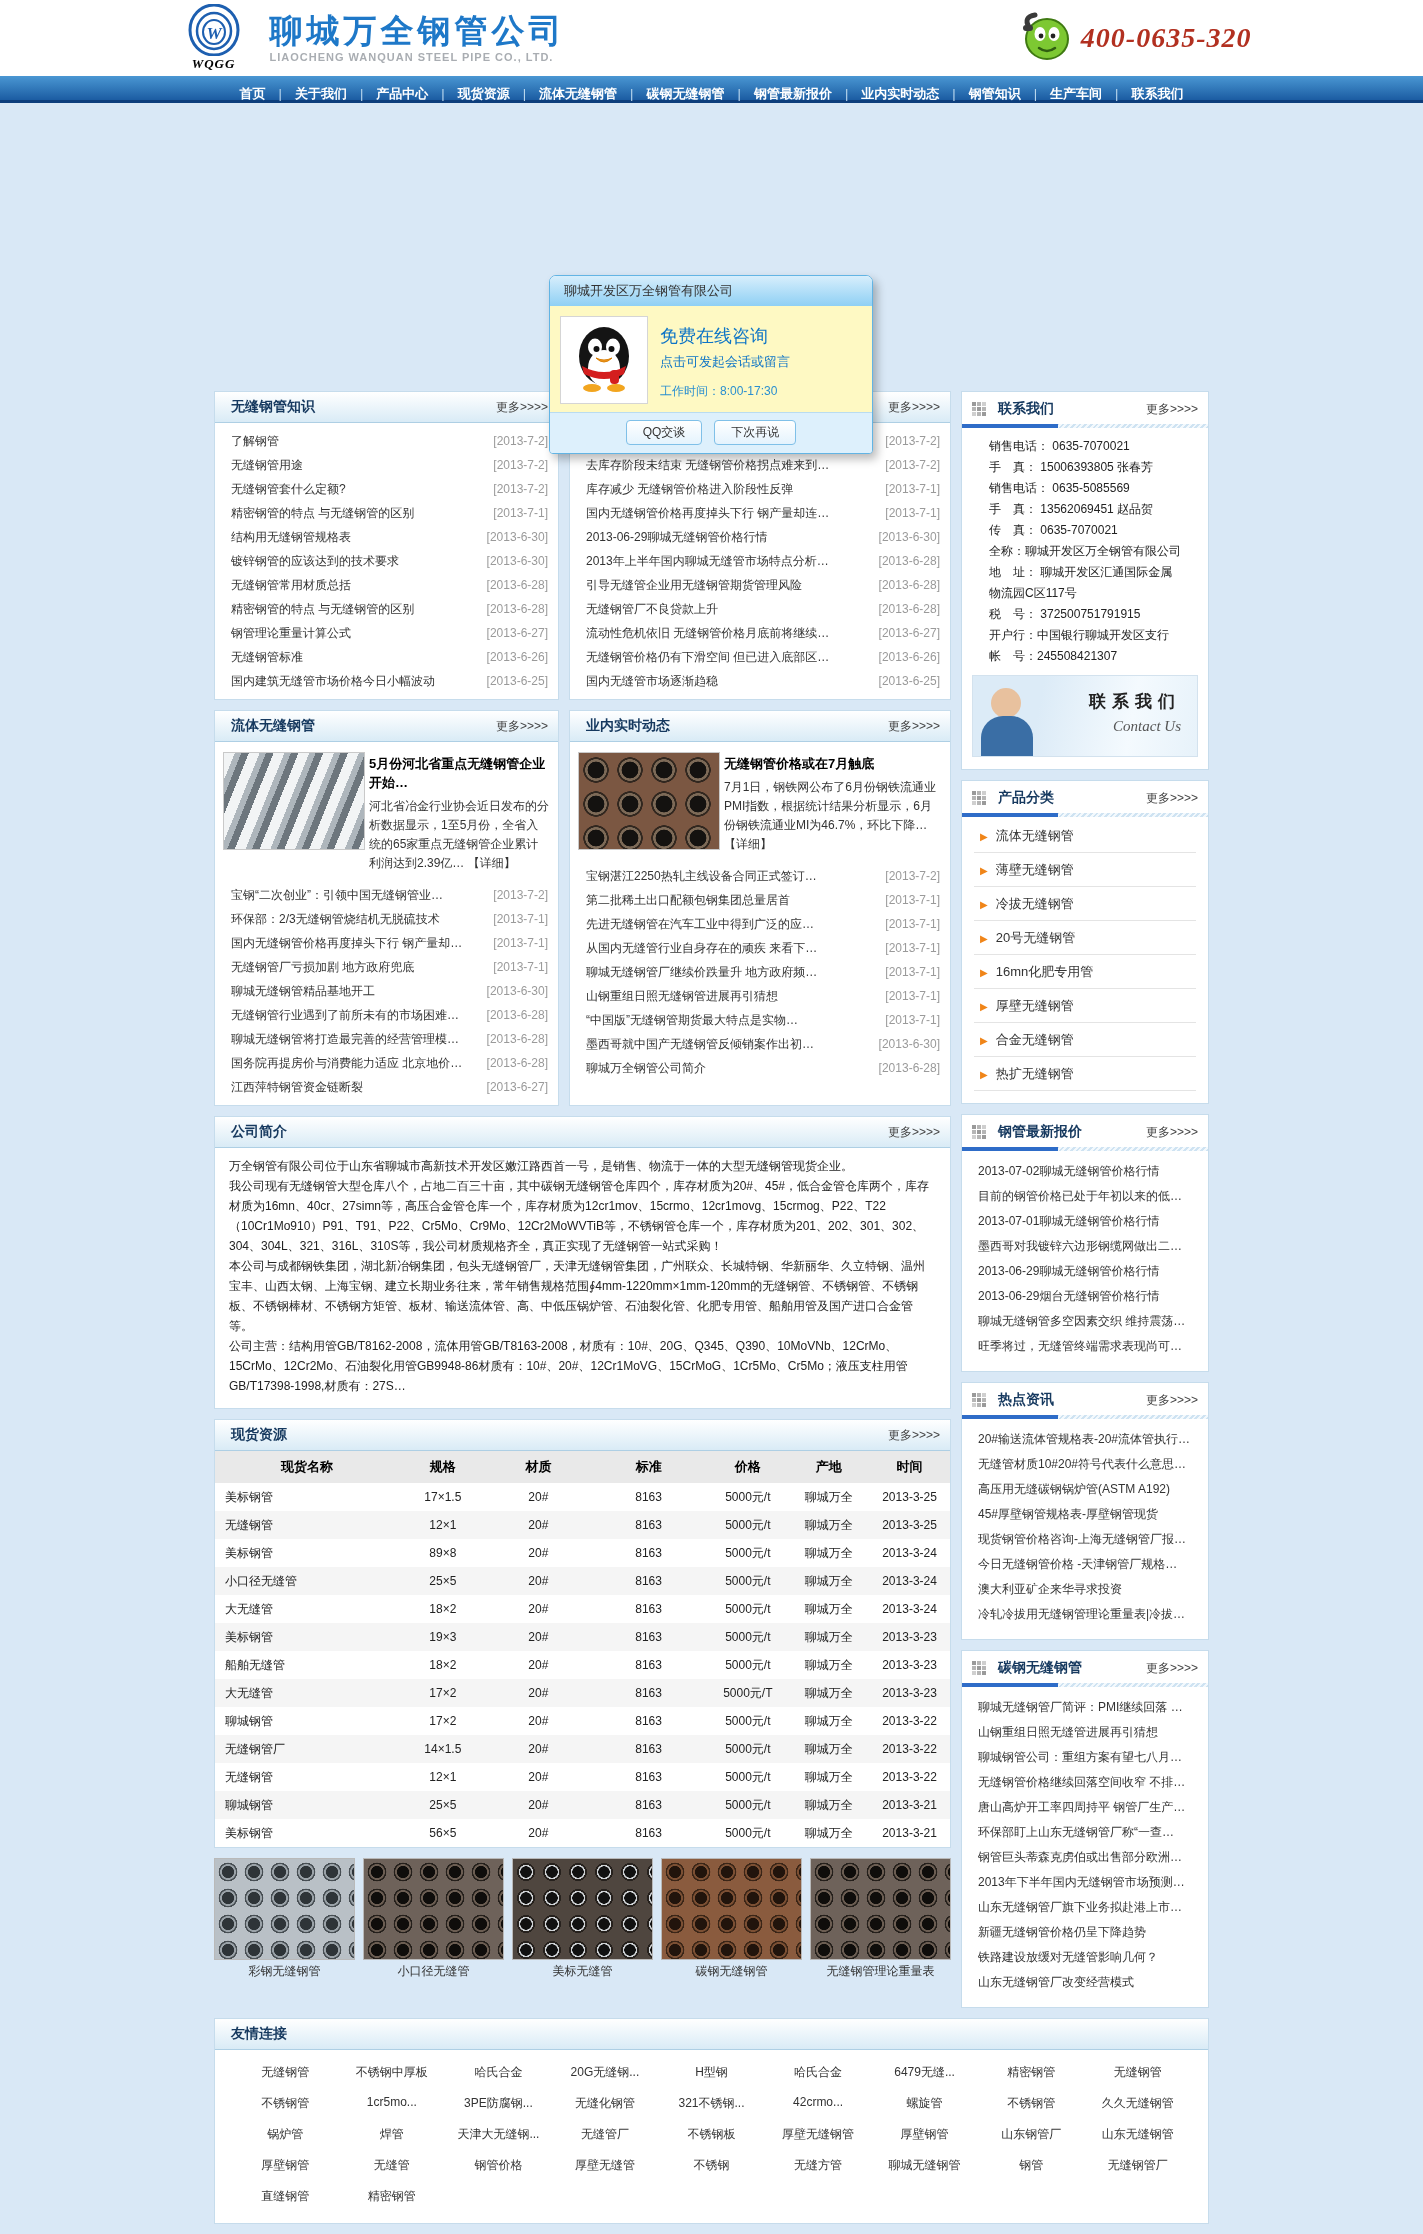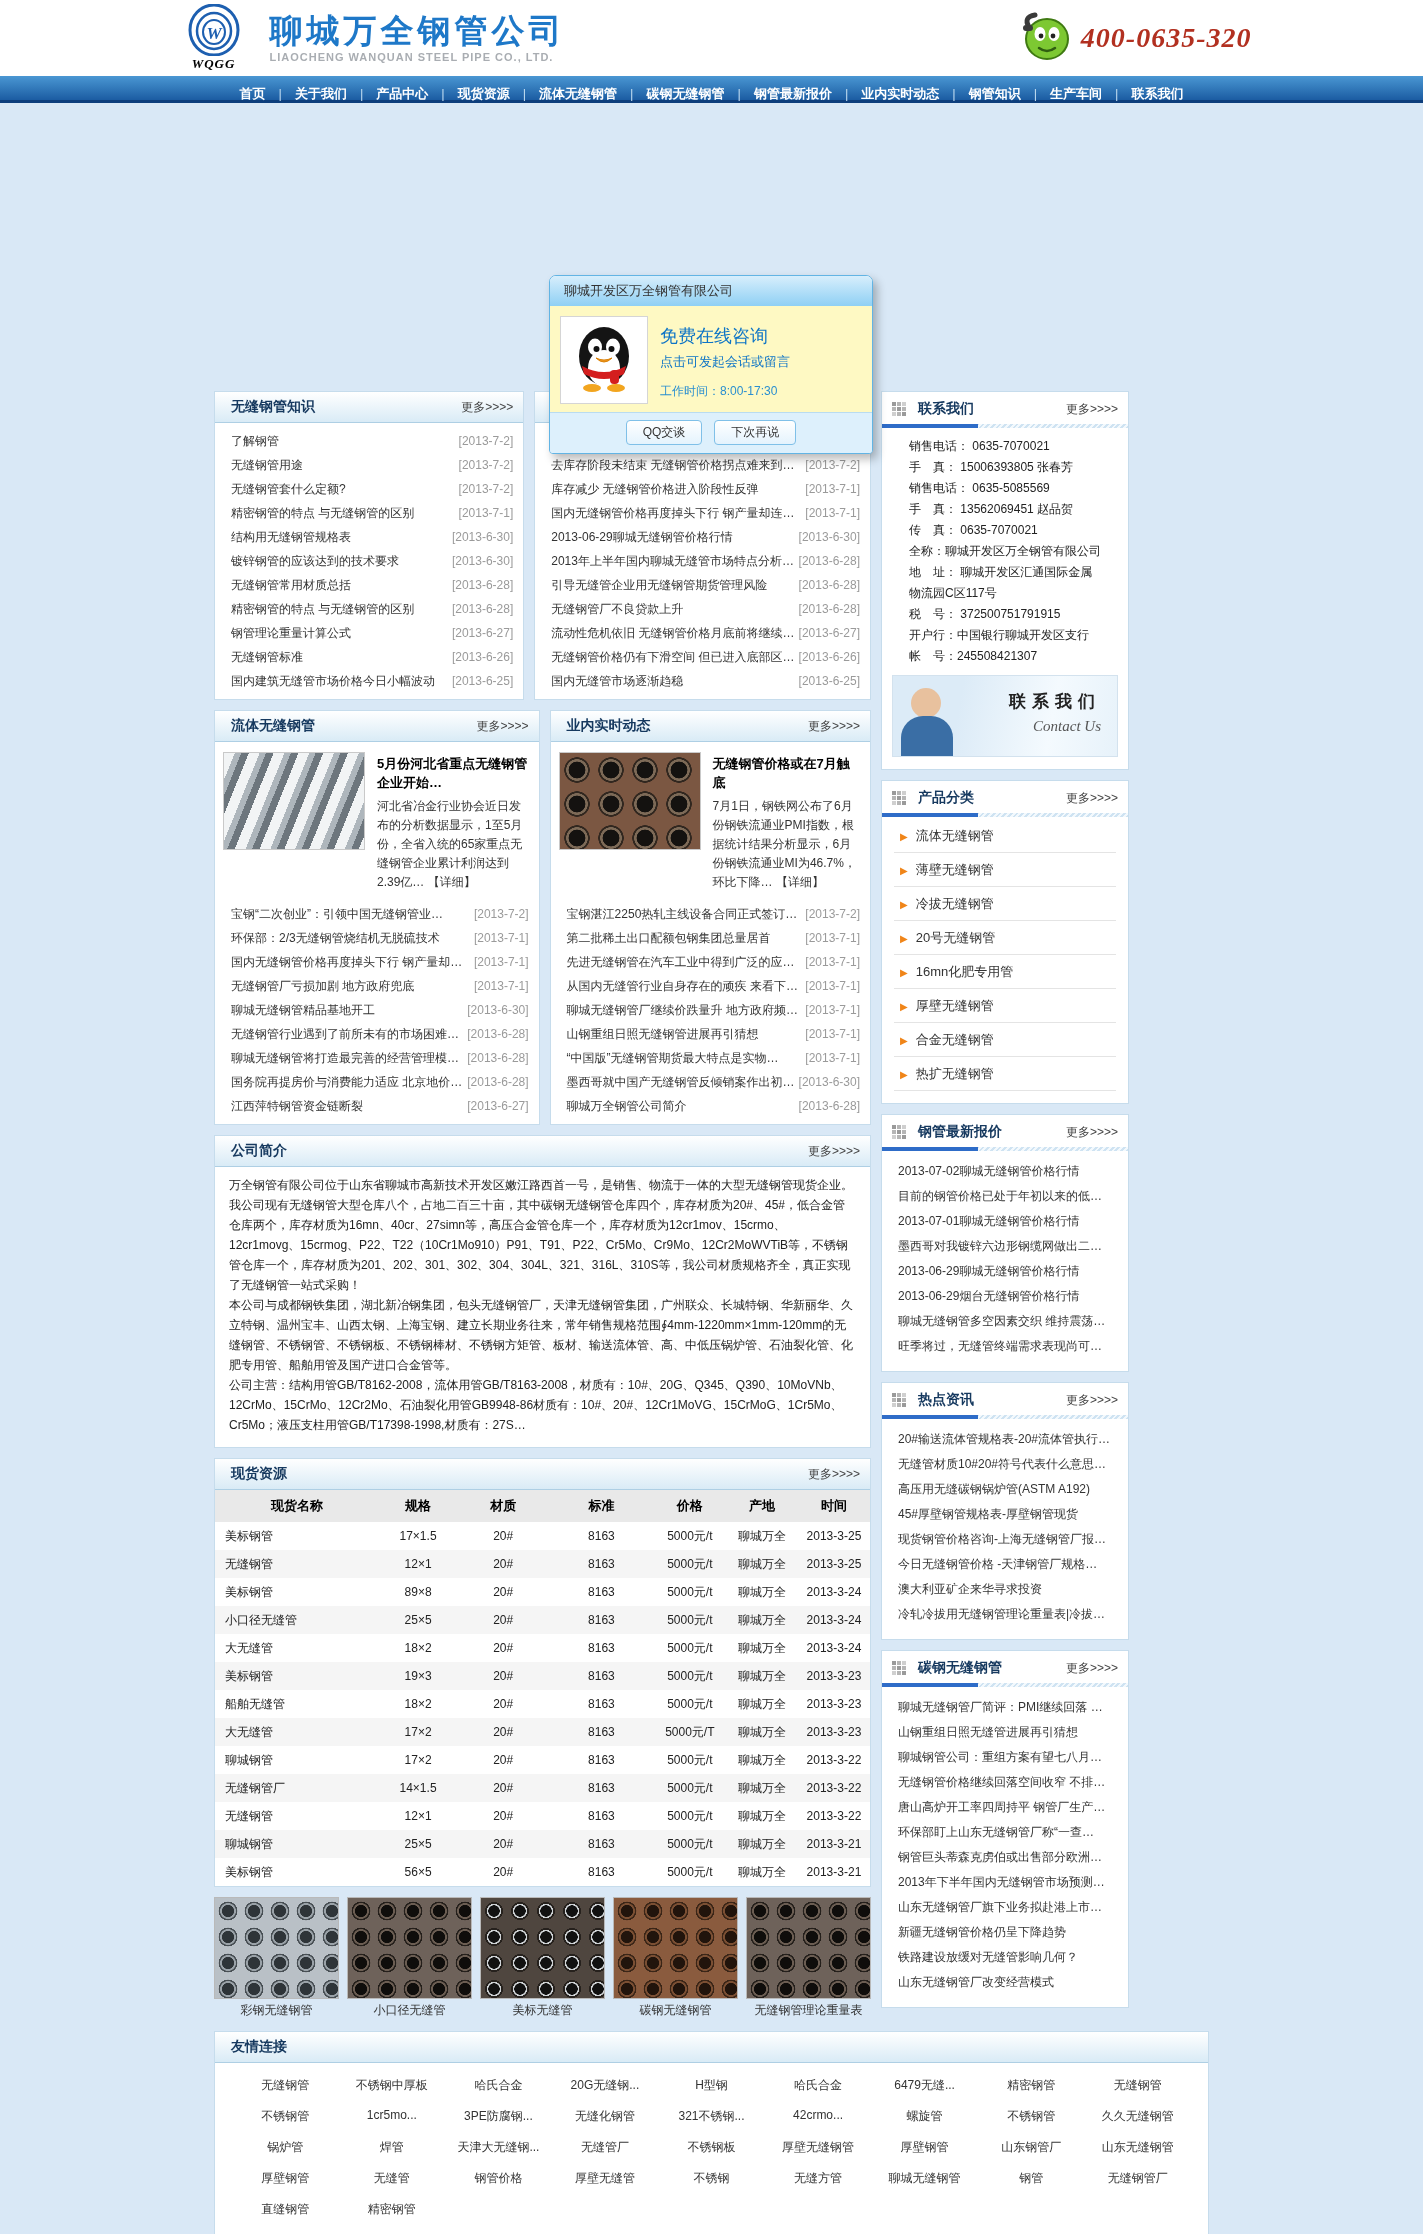--- a/index.html
+++ b/index.html
@@ -19,38 +19,38 @@
 
   
   .nav{height:24px;background:linear-gradient(#4a97d3,#1b5ca2);border-bottom:3px solid #0d3e7c;}
   .nav-inner{width:1020px;margin:0 auto;display:flex;justify-content:center;align-items:center;height:36px;}
   .nav-item{color:#fff;font-size:13px;font-weight:bold;white-space:nowrap;cursor:pointer;}
   .nav-item + .nav-item::before{content:"|";color:#bcd9ef;font-weight:normal;margin:0 13px;}
   .banner-space{height:288px;}
 
   
   .wrap{width:995px;margin:0 auto;display:flex;gap:10px;align-items:flex-start;}
-  .main{width:657px;}
+  .main{width:737px;}
   .side{width:248px;}
   .row{display:flex;gap:10px;margin-bottom:10px;}
   .colA{width:345px;box-sizing:border-box;}
   .colB{flex:1;box-sizing:border-box;}
   .panel{background:#fff;border:1px solid #c6dcec;box-sizing:border-box;}
   .mb{margin-bottom:10px;}
 
   .phead{height:30px;background:linear-gradient(#ffffff,#d9ebf6);border-bottom:1px solid #aecfe4;display:flex;align-items:center;padding:0 10px;}
   .pt{font-weight:bold;color:#16395f;font-size:14px;margin-left:6px;}
   .more{margin-left:auto;font-size:12px;color:#444;cursor:pointer;white-space:nowrap;}
 
   ul.news{list-style:none;margin:0;padding:6px 6px;}
   .news li{display:flex;height:24px;align-items:center;font-size:12px;color:#333;}
   .news .tt{flex:1;overflow:hidden;white-space:nowrap;text-overflow:clip;padding-left:10px;cursor:pointer;}
   .news .dd{color:#9a9a9a;margin-left:4px;padding-right:4px;white-space:nowrap;}
 
-  .feat{display:flex;padding:10px 8px 4px;gap:12px;}
+  .feat{display:flex;padding:10px 8px 4px;gap:4px;}
   .fimg{width:140px;height:96px;border:1px solid #c9c9c9;flex:none;}
   .fimg1{background:repeating-linear-gradient(112deg,#f2f4f5 0 10px,#aeb6bc 10px 16px,#6d767d 16px 23px);}
   .fimg2{background-color:#7b5742;background-image:radial-gradient(circle at 50% 50%,#141210 0 34%,#7d6a57 36% 44%,#31271f 46% 52%,transparent 54%);background-size:34px 34px;}
   .fx{flex:1;font-size:12px;color:#333;line-height:19px;}
   .ft{font-weight:bold;color:#000;font-size:13px;margin:2px 0 5px;cursor:pointer;}
 
   
   .shead{display:flex;align-items:center;padding:8px 10px 6px;}
   .gicon{width:14px;height:14px;flex:none;background:
     linear-gradient(#9a9a9a,#9a9a9a) 0 0/4px 4px no-repeat,

